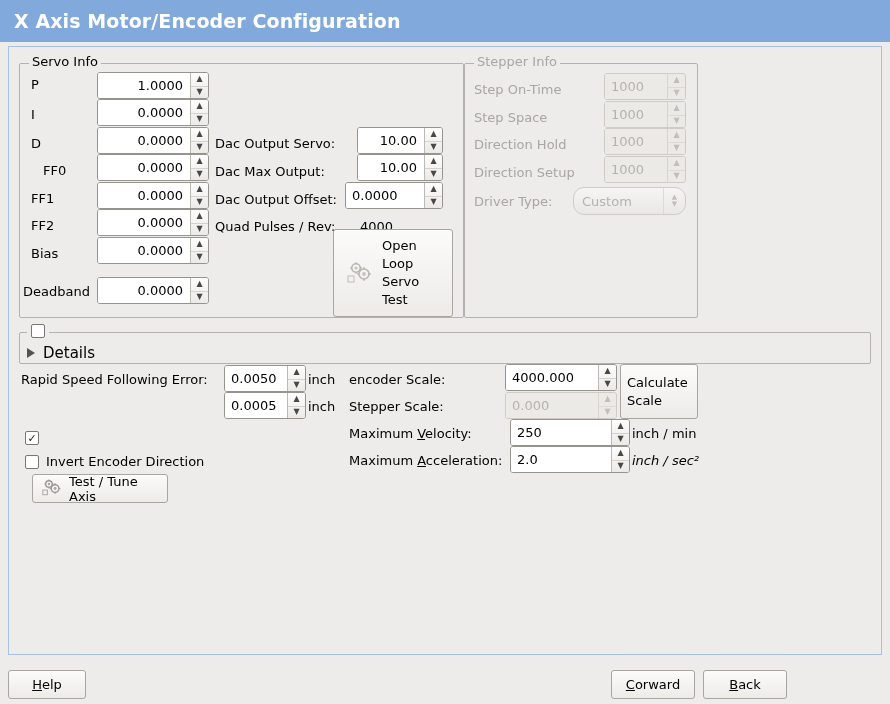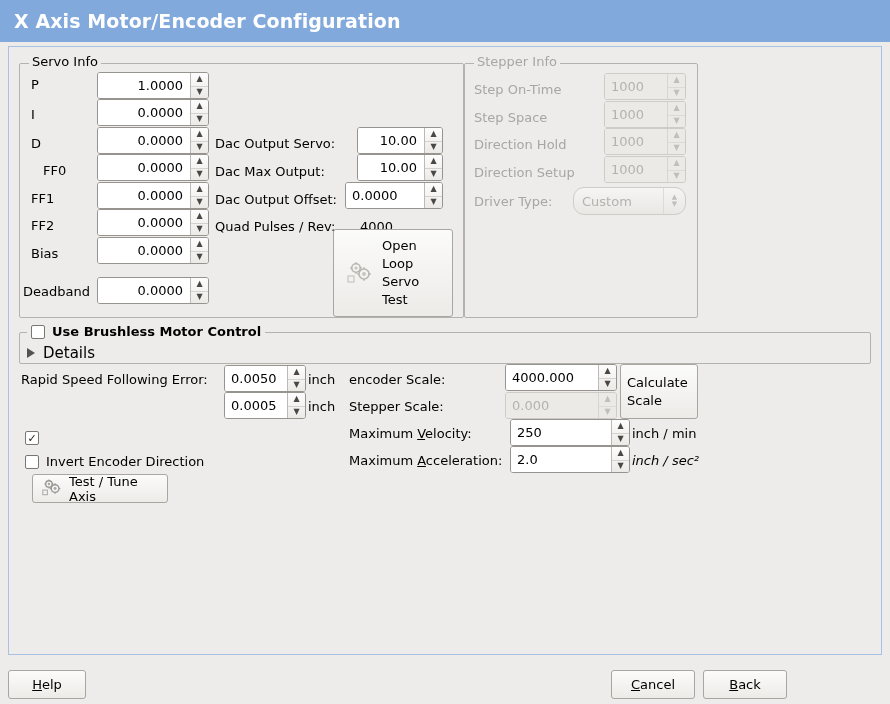--- a/index.html
+++ b/index.html
@@ -386,21 +386,20 @@
     <span class="arrow">
       <span>▲</span>
         <span>▼</span>
     </span>
   </div>
 
   <div class="group" style="left:10px; top:285px; width:852px; height:32px;">
   </div>
   <div class="cbox" style="left:18px; top:277px; background:#edeceb; padding:0 4px;">
     <span class="box"></span>
-    <span class="cktext bold">Use Brushless Motor Control</span>
   </div>
   <div class="expander" style="left:18px; top:297px;">
     <span class="tri"></span>
     <span class="extext">Details</span>
   </div>
 
   <span class="lbl" style="left:12px; top:325px;">Rapid Speed Following Error:</span>
   <div class="spin txtleft" style="left:215px; top:318px; width:82px;">
     <input class="entry" value="0.0050" style="">
     <span class="btns">
@@ -503,18 +502,18 @@
   </div>
   <span class="lbl" style="left:623px; top:406px;font-style:italic;">inch / sec²</span>
 
 </div>
 
 <div class="actionbar">
   <div class="btn" style="left:8px; top:10px; width:78px; height:29px;">
     <span><span class="mn">H</span><span>elp</span></span>
   </div>
   <div class="btn" style="left:611px; top:10px; width:84px; height:29px;">
-    <span><span class="mn">C</span><span>ancel</span></span>
+    <span><span class="mn">C</span><span>orward</span></span>
   </div>
   <div class="btn" style="left:703px; top:10px; width:84px; height:29px;">
     <span><span class="mn">B</span><span>ack</span></span>
   </div>
 </div>
 
 </body></html>

